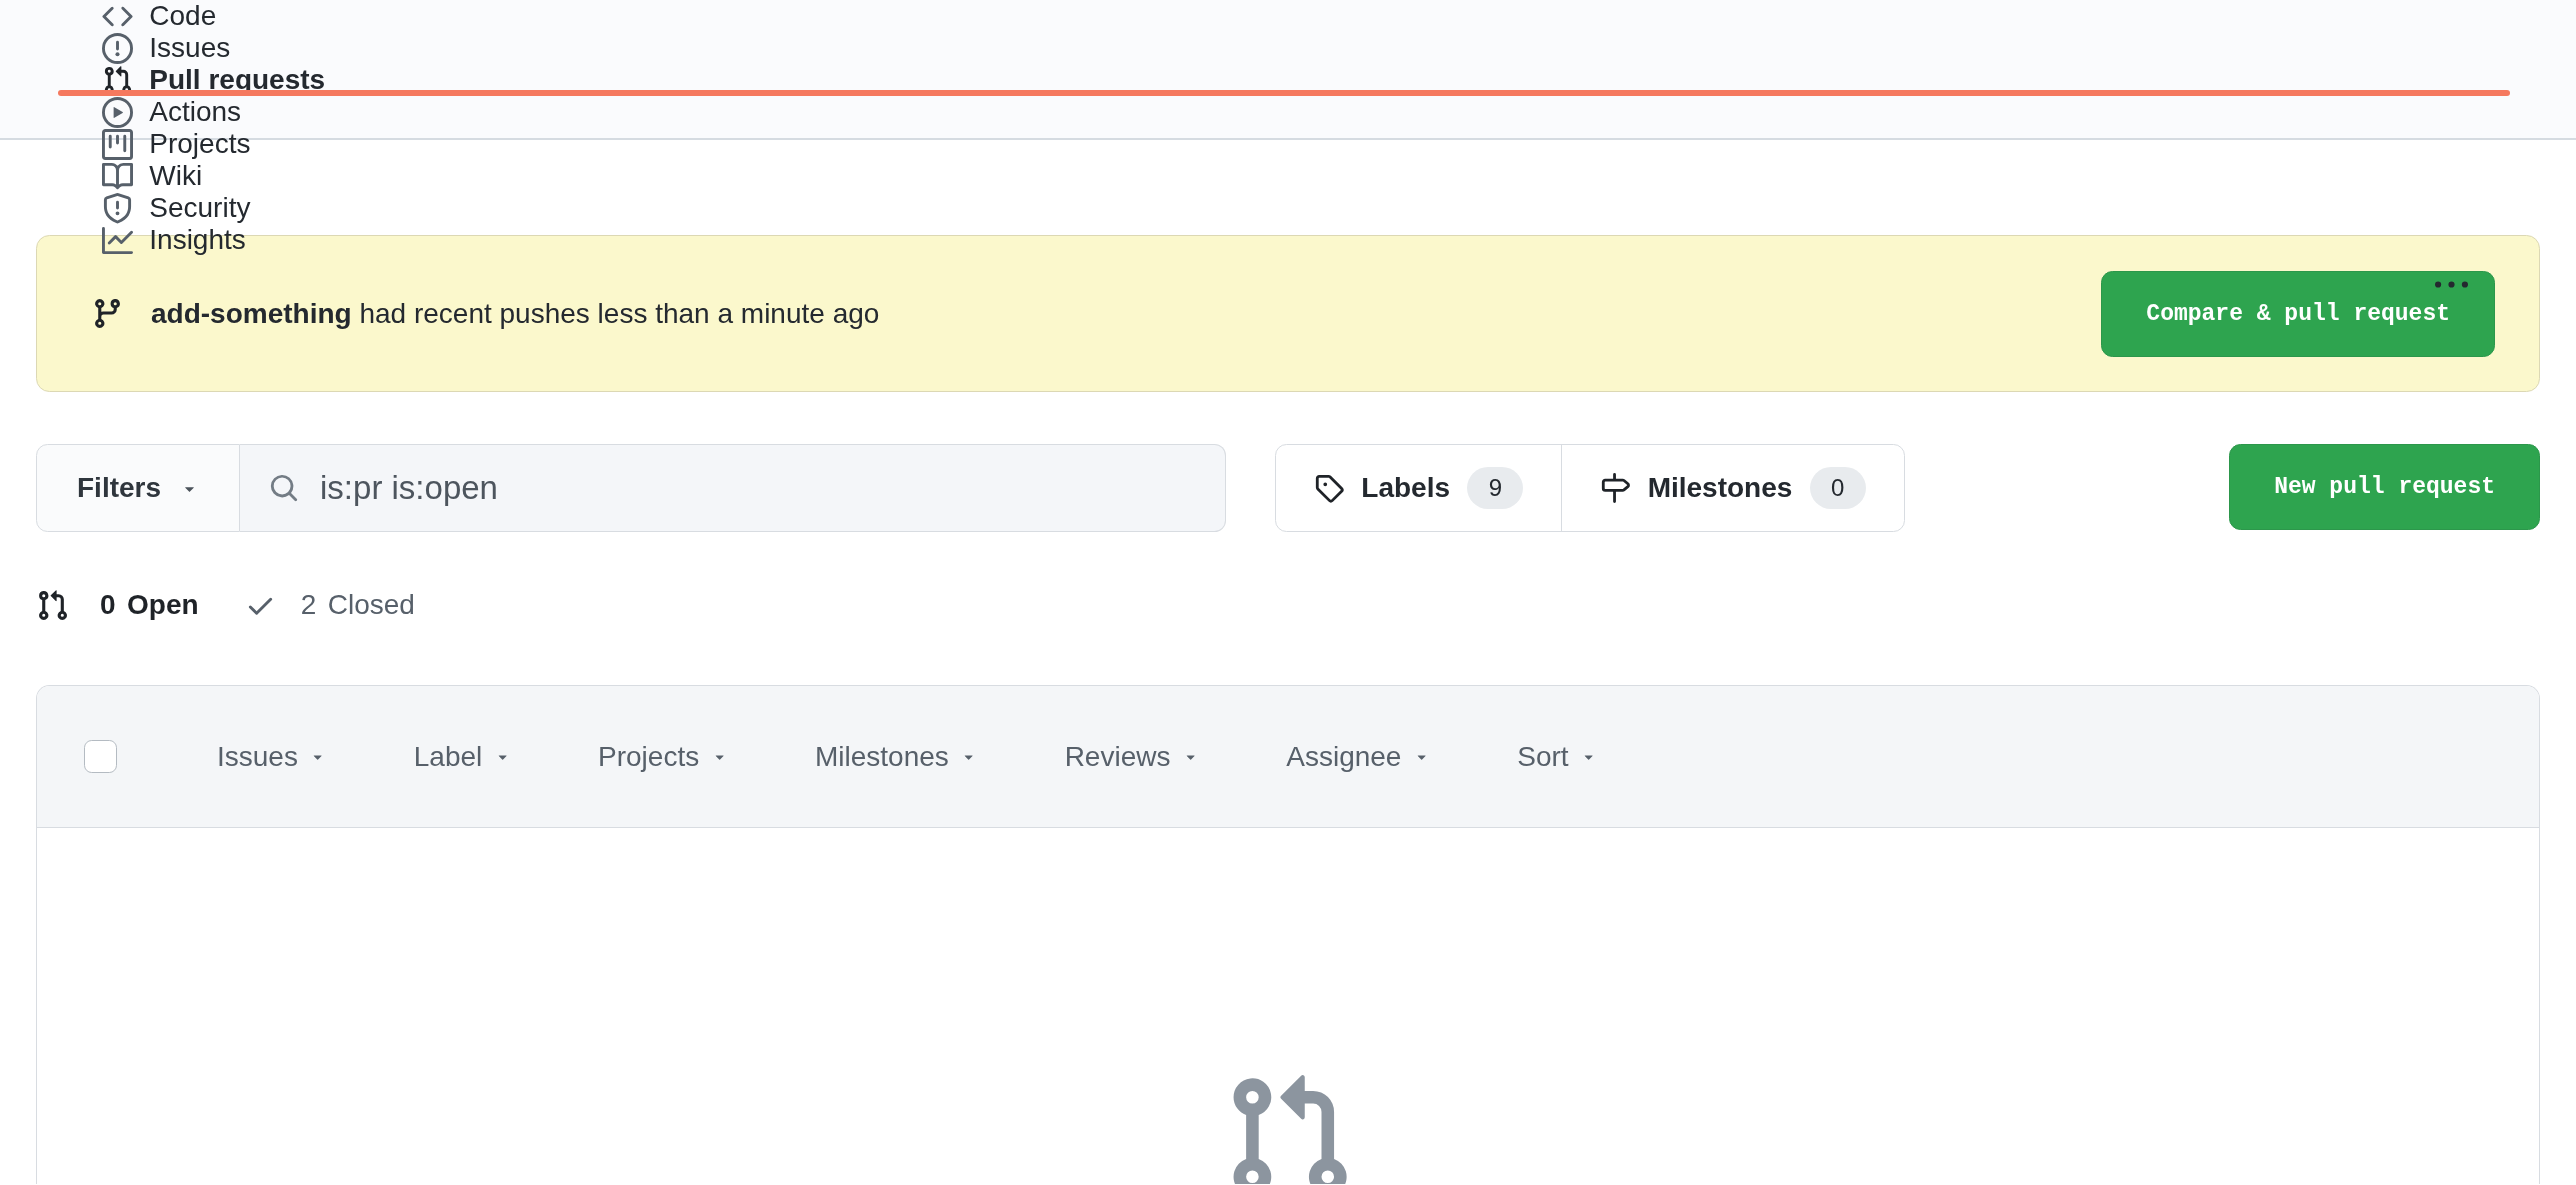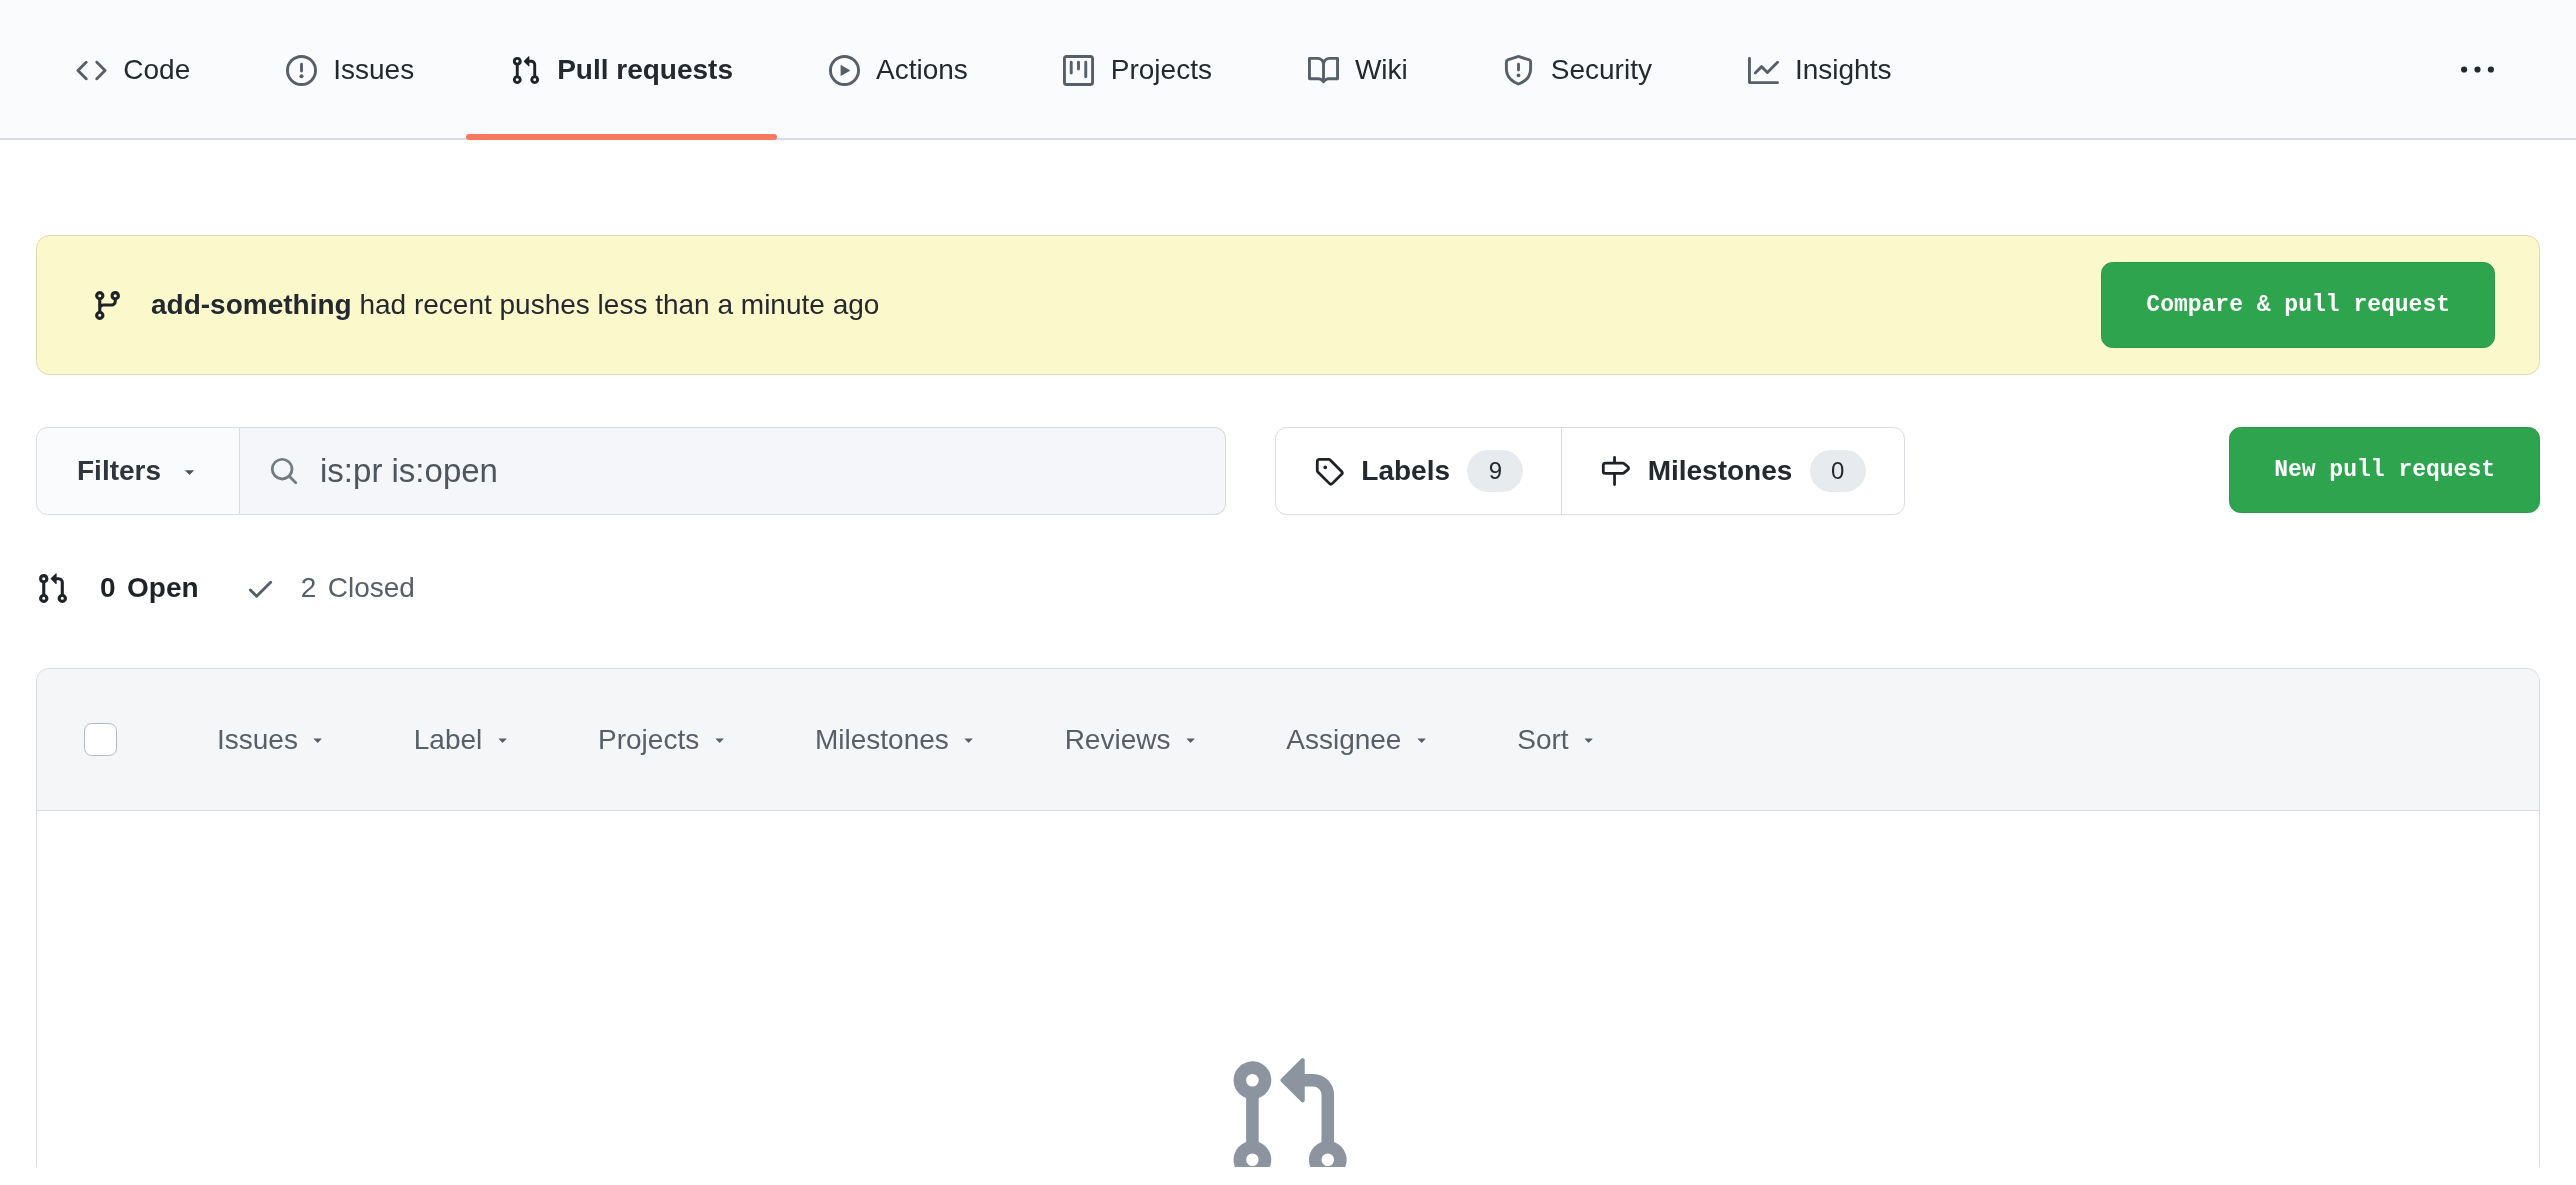--- a/index.html
+++ b/index.html
@@ -12,21 +12,22 @@
   }
   svg.i { display: block; fill: currentColor; }
 
   
   .topnav {
     position: relative;
     height: 140px;
     background: #fafbfd;
     display: flex;
     align-items: stretch;
-    padding: 0 32px;
+    padding: 0 58px;
+    flex-direction: column;
   }
   .navline {
     position: absolute; left: 0; right: 0; bottom: 0; height: 1.9px;
     background: #d5dbe1;
   }
   .tab {
     position: relative;
     display: flex; align-items: center; gap: 16.3px;
     padding: 0 44px; margin-right: 7.7px;
     color: #24292f; text-decoration: none; cursor: pointer;
@@ -43,21 +44,21 @@
     margin-left: auto; margin-right: 40px;
     align-self: center; display: flex; align-items: center;
     color: #24292f; cursor: pointer; padding: 13.4px 9.6px; z-index: 1;
   }
 
   main { padding: 0 36px; }
 
   
   .banner {
     margin-top: 95px;
-    height: 140px;
+    height: 157px;
     background: #fbf8cc;
     border: 1.9px solid #dcd8b4;
     border-radius: 13.4px;
     display: flex; align-items: center;
     padding: 0 44px 0 54px;
     gap: 27px;
   }
   .banner .bicon { color: #1f2328; display: flex; }
   .banner-text { font-size: 28px; color: #24292f; }
   .banner-text b { font-weight: bold; }

